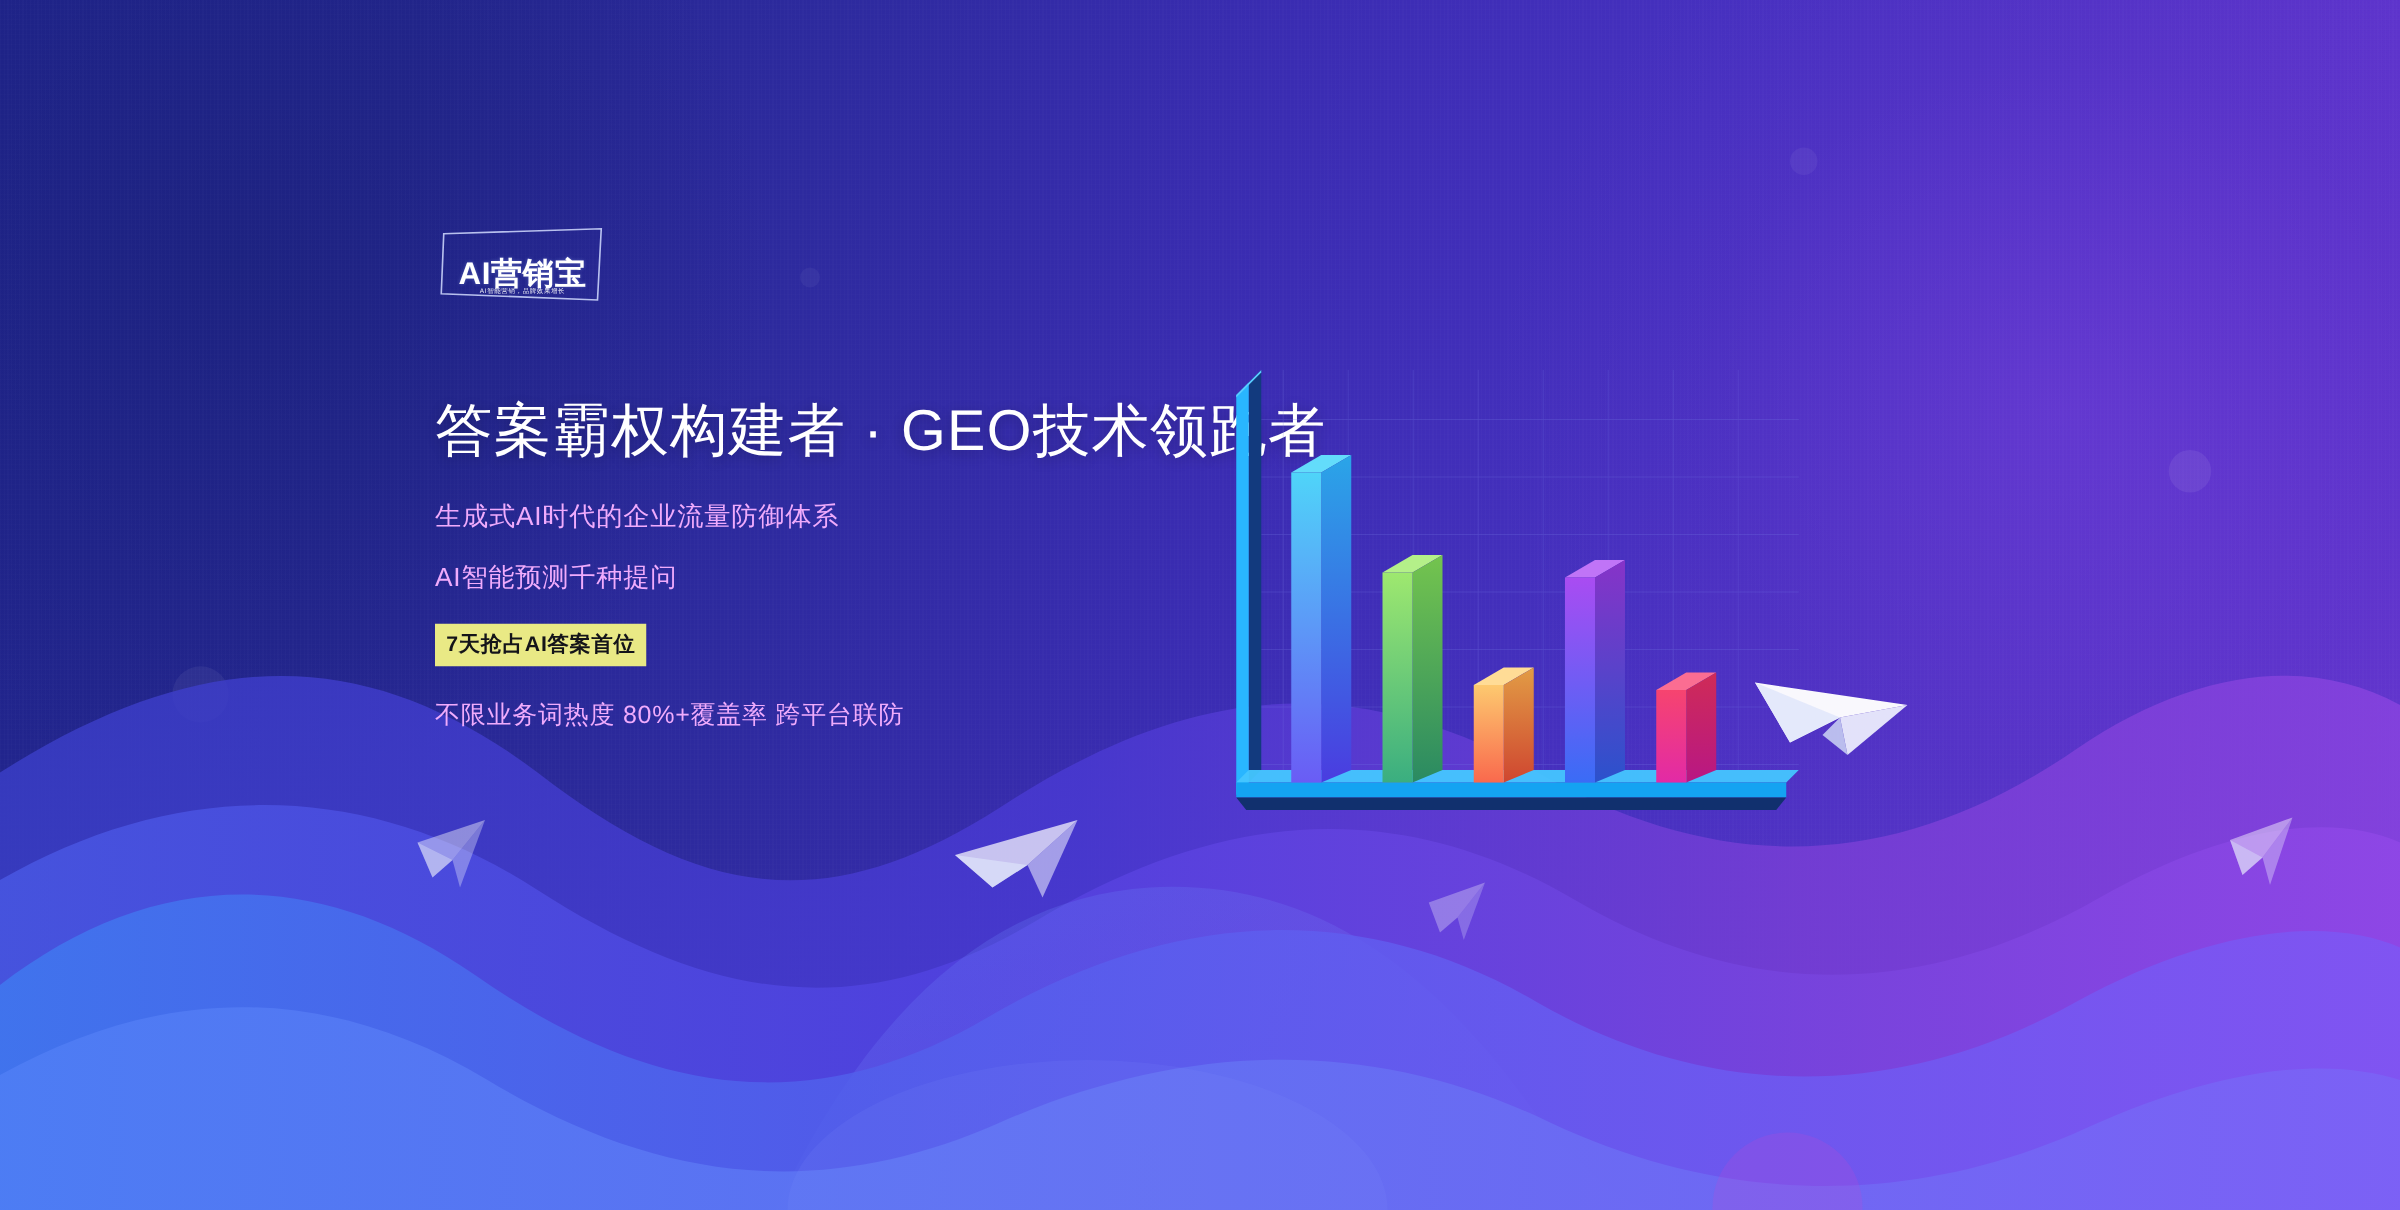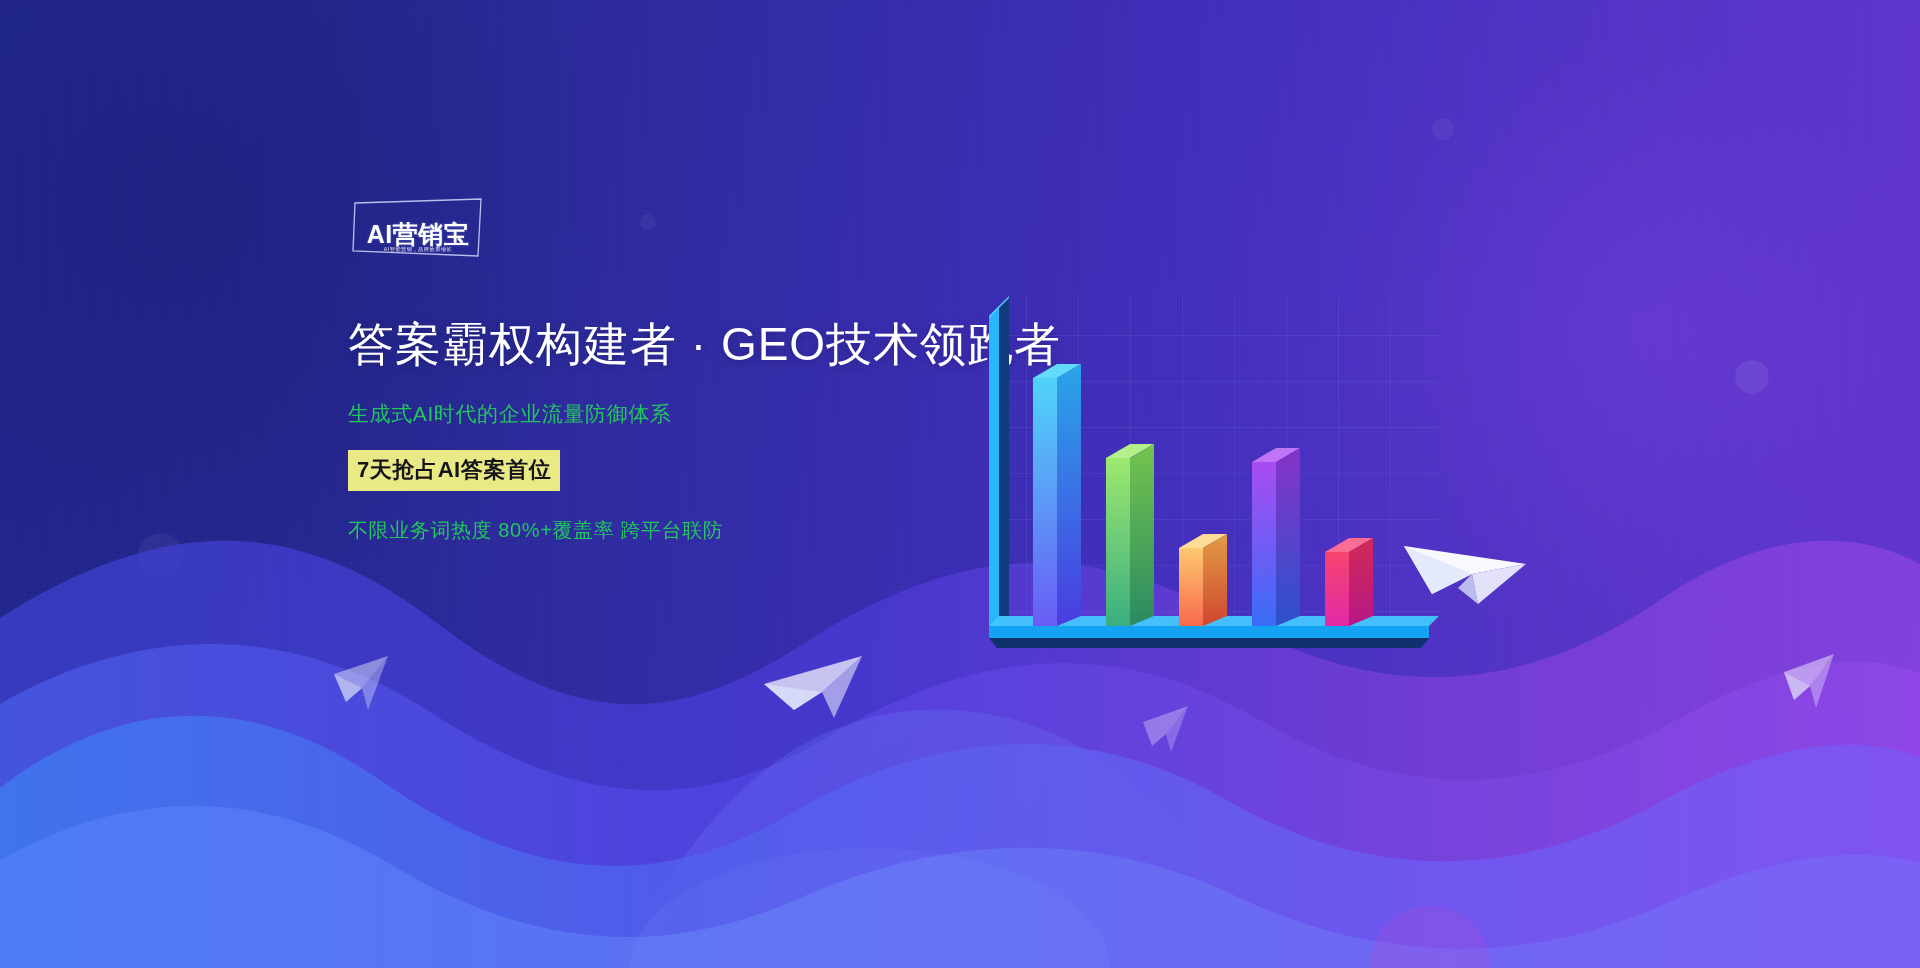--- a/index.html
+++ b/index.html
@@ -54,21 +54,21 @@
 
   
   .deco-circle { position:absolute; border-radius:50%; }
 
   
   .waves { position:absolute; left:0; bottom:0; width:1920px; height:500px; }
 
   
   #logo-block {
     position:absolute;
-    left:352px; top:198px;
+    left:352px; top:182px;
     width:132px; height:62px;
   }
   #logo-frame {
     position:absolute; inset:0;
   }
   #logo-text {
     position:absolute;
     left:50%; top:20px;
     transform:translateX(-50%);
     color:#ffffff;
@@ -95,35 +95,35 @@
   #headline {
     color:#ffffff;
     font-size:46px;
     line-height:1.15;
     font-weight:400;
     white-space:nowrap;
     letter-spacing:1px;
     text-shadow:0 2px 10px rgba(0,0,0,.22);
   }
   .subline {
-    color:#22c55e;
+    color:#f0abfc;
     font-size:21px;
     line-height:1.2;
     font-weight:400;
     white-space:nowrap;
     letter-spacing:.6px;
   }
   #sub-1 { margin-top:30px; }
   #sub-2 { margin-top:24px; }
   #highlight-wrap { margin-top:24px; }
   #highlight {
     display:inline-block;
     background:#e9e985;
     color:#141419;
-    font-size:22px;
+    font-size:17px;
     font-weight:bold;
     letter-spacing:.6px;
     padding:5px 9px 6px 9px;
     white-space:nowrap;
   }
   #sub-4 { margin-top:27px; font-size:20px; }
 
   
   #chart { position:absolute; left:975px; top:290px; width:480px; height:390px; }
 
@@ -203,20 +203,21 @@
     <svg id="logo-frame" viewBox="0 0 132 62">
       <polygon points="3,5 129,1 126,58 1,53" fill="none" stroke="rgba(210,220,255,.85)" stroke-width="1.3"></polygon>
     </svg>
     <div id="logo-text">AI营销宝</div>
     <div id="logo-tagline">AI智能营销，品牌效果增长</div>
   </div>
 
   <div id="copy">
     <div id="headline">答案霸权构建者 · GEO技术领跑者</div>
     <div class="subline" id="sub-1">生成式AI时代的企业流量防御体系</div>
+    <div class="subline" id="sub-2">AI智能预测千种提问</div>
     <div id="highlight-wrap">
       <span id="highlight">7天抢占AI答案首位</span>
     </div>
     <div class="subline" id="sub-4">不限业务词热度 80%+覆盖率 跨平台联防</div>
   </div>
 
   <svg id="chart" viewBox="0 0 480 390">
     <defs>
 
       <pattern id="grid" width="52" height="46" patternUnits="userSpaceOnUse">

